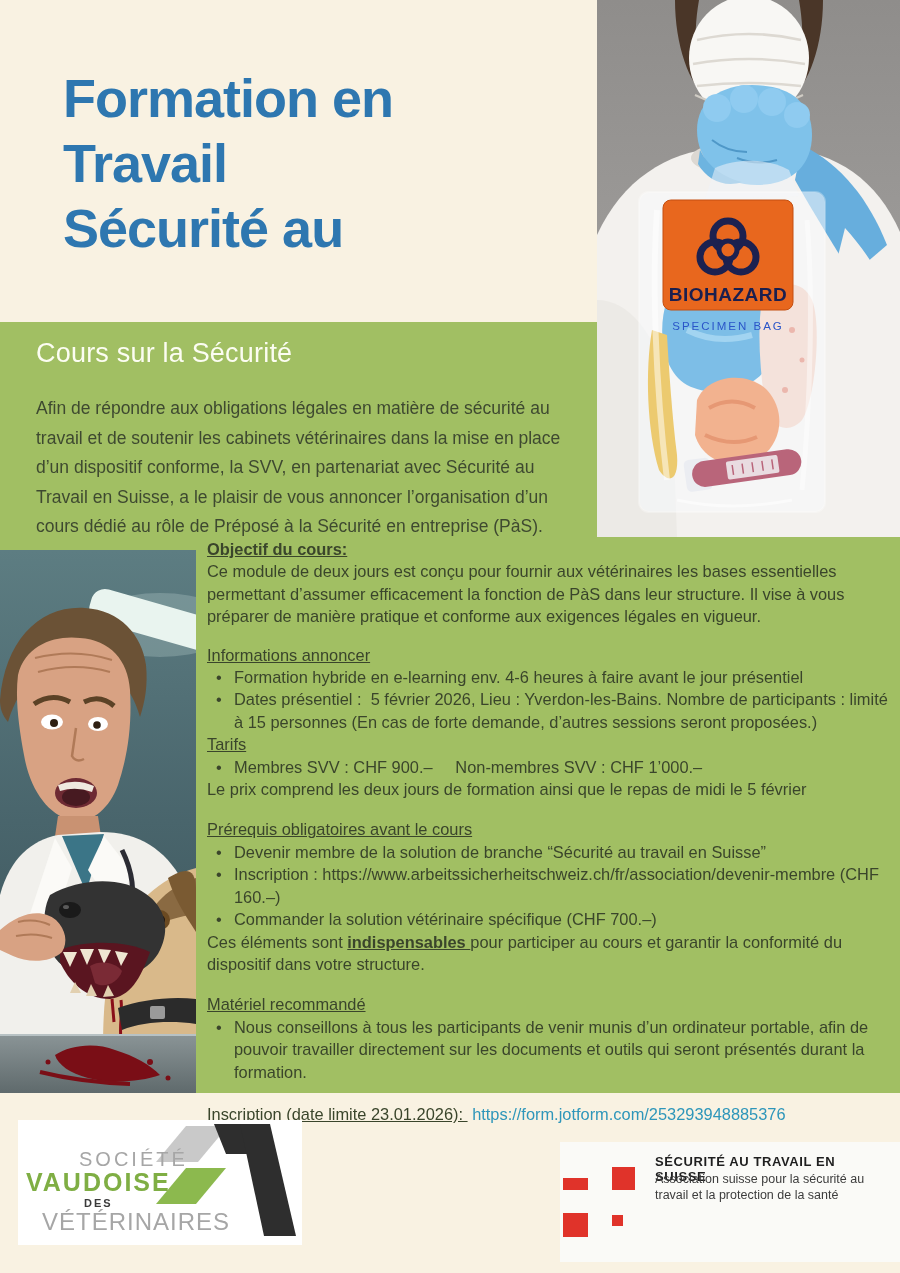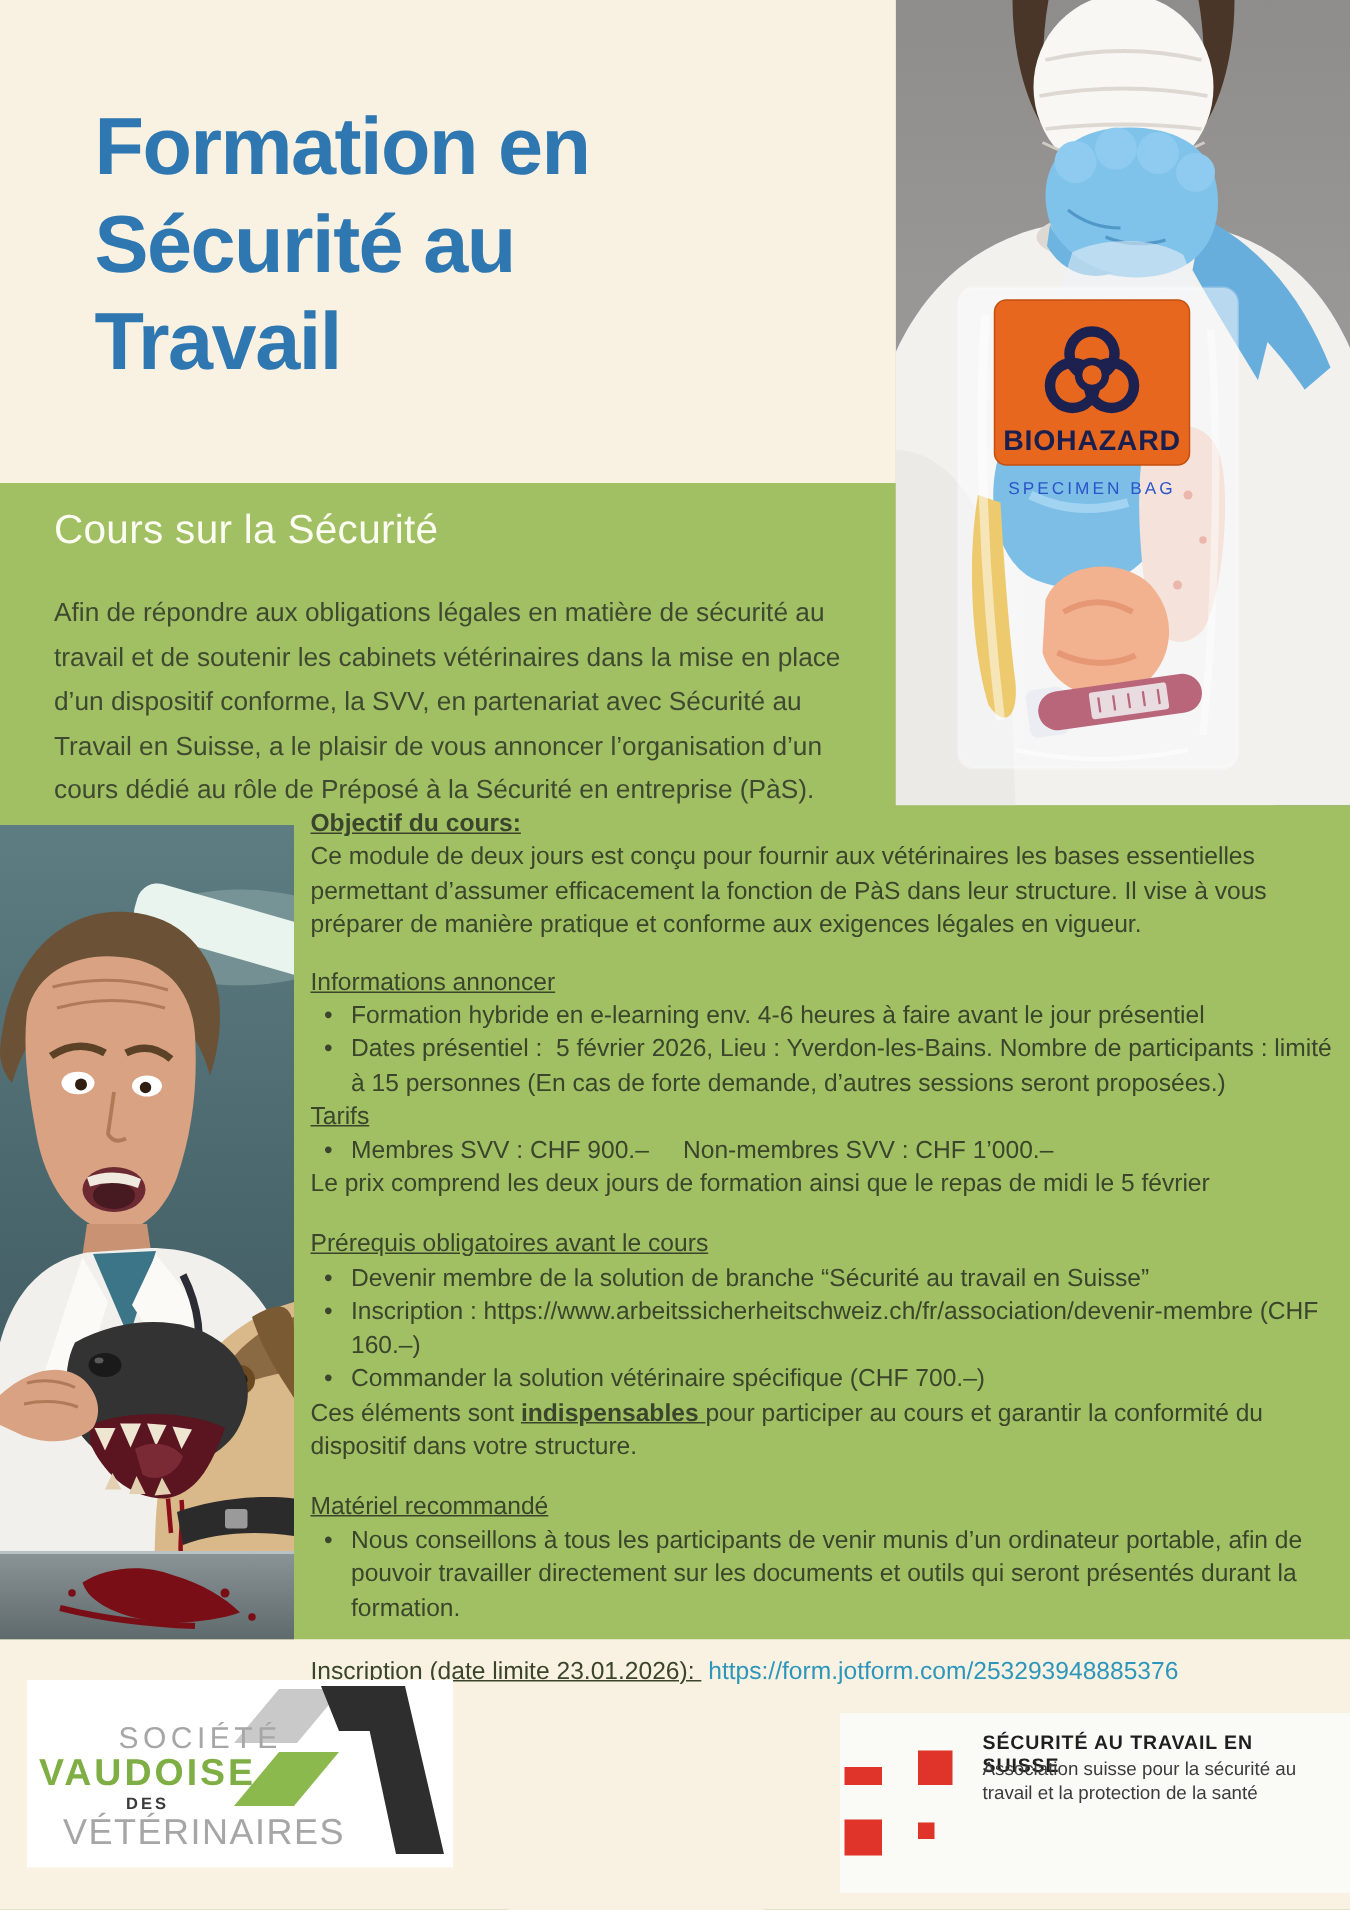--- a/index.html
+++ b/index.html
@@ -91,22 +91,22 @@
 <body>
 
 <div class="poster">
 
   <div class="band-top"></div>
   <div class="band-green"></div>
   <div class="band-footer"></div>
 
   <div class="title">
     <div>Formation en</div>
+    <div>Travail</div>
     <div>Sécurité au</div>
-    <div>Travail</div>
   </div>
 
   <div class="photo-right">
     <svg width="303" height="537" viewBox="0 0 303 537">
       <defs>
         <linearGradient id="bgGray" x1="0" y1="0" x2="0" y2="1">
           <stop offset="0" stop-color="#8f8d8b"></stop>
           <stop offset="1" stop-color="#aaa8a6"></stop>
         </linearGradient>
       </defs>

